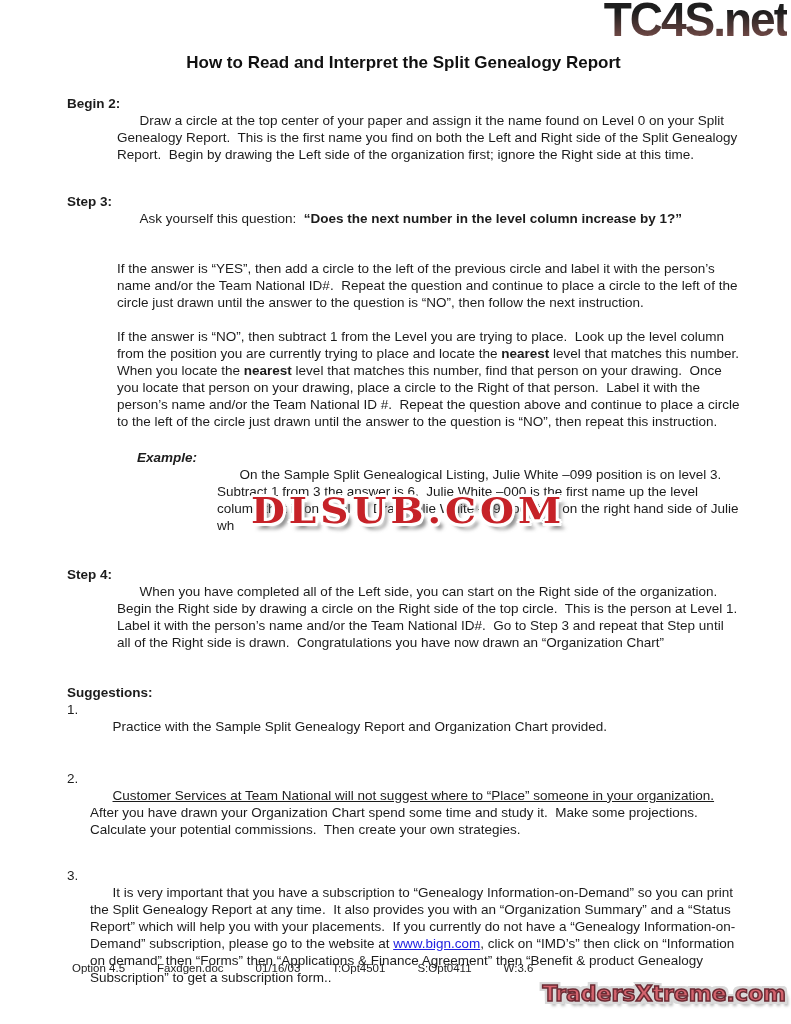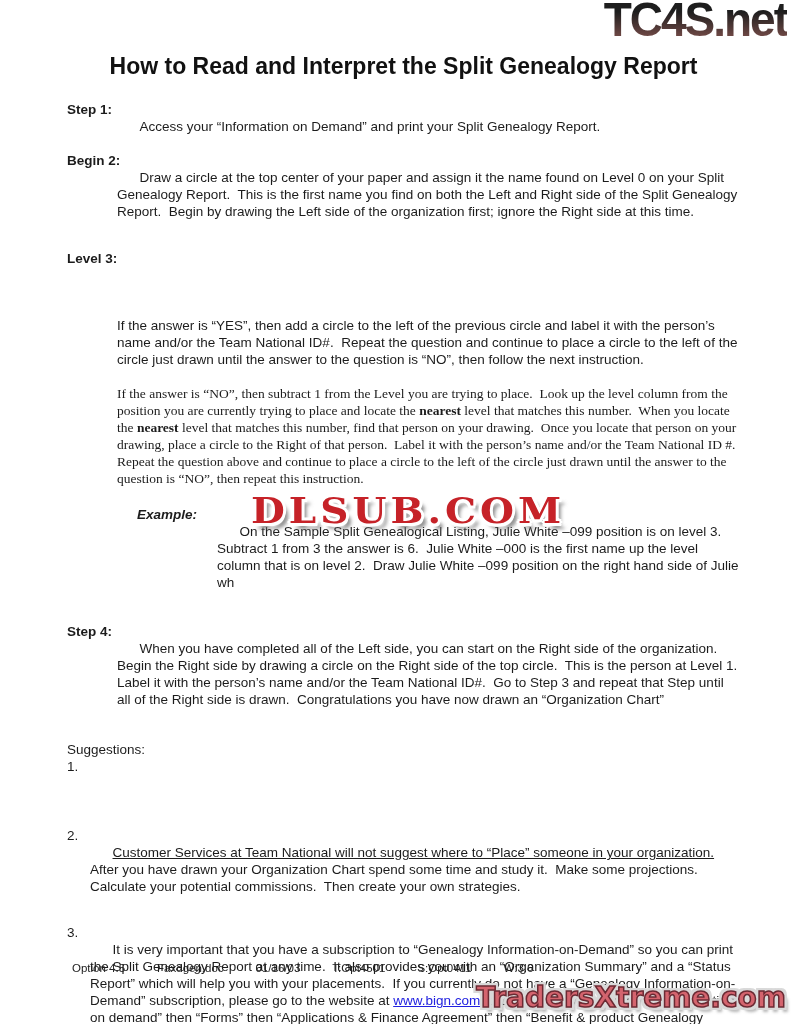--- a/index.html
+++ b/index.html
@@ -33,59 +33,59 @@
   }
   .content {
     position: absolute;
     left: 67px;
     right: 51px;
     top: 54px;
     font-size: 13.5px;
     line-height: 17px;
   }
   h1.title {
-    font-size: 23px;
+    font-size: 17px;
     font-weight: bold;
     text-align: center;
     line-height: 1.1;
     margin-bottom: 22px;
     color: #111;
   }
   .para { white-space: pre-wrap; }
   .step {
     position: relative;
     padding-left: 50px;
   }
   .step .step-label {
     position: absolute;
     left: 0;
     top: 0;
     font-weight: bold;
   }
   .gap13 { margin-bottom: 13px; }
   .gap16 { margin-bottom: 16px; }
   .gap17 { margin-bottom: 17px; }
-  .gap19 { margin-bottom: 19px; font-family: Liberation Serif, serif; }
+  .gap19 { margin-bottom: 19px; }
   .gap15 { margin-bottom: 15px; }
   .gap12 { margin-bottom: 12px; }
   .gap18 { margin-bottom: 18px; }
   .indent-para { margin-left: 50px; }
   .example {
     position: relative;
     padding-left: 150px;
   }
   .example .example-label {
     position: absolute;
     left: 70px;
     top: 0;
     font-weight: bold;
     font-style: italic;
     text-align: center;
   }
-  .suggestions-heading { font-weight: normal; }
+  .suggestions-heading { font-weight: bold; }
   .numitem {
     position: relative;
     padding-left: 23px;
   }
   .numitem .num {
     position: absolute;
     left: 0;
     top: 0;
   }
   .b { font-weight: bold; }
@@ -127,21 +127,21 @@
     gap: 32px;
     white-space: nowrap;
   }
   
   .traders-watermark {
     position: absolute;
     top: 981px;
     right: 5px;
     font-family: "DejaVu Sans", sans-serif;
     font-weight: bold;
-    font-size: 28px;
+    font-size: 22px;
     line-height: 1.2;
     letter-spacing: 0px;
     color: var(--traders-pink, #d4646e);
     -webkit-text-stroke: 1.5px var(--traders-outline, #6b2a33);
     text-shadow:
       -3px -3px 0 #d9d9d9, 3px -3px 0 #d9d9d9,
       -3px 3px 0 #d9d9d9, 3px 3px 0 #d9d9d9,
       0 -3px 0 #d9d9d9, 0 3px 0 #d9d9d9,
       -3px 0 0 #d9d9d9, 3px 0 0 #d9d9d9,
       4px 5px 3px rgba(130,130,130,0.6);
@@ -151,48 +151,45 @@
 <body>
 
 <div class="page">
 
   <div class="tc4s-logo">TC4S.net</div>
 
   <div class="content">
 
     <h1 class="title">How to Read and Interpret the Split Genealogy Report</h1>
 
-    <div class="step para">
-      <span class="step-label">Step 1:</span><span>Access your “Information on Demand” and print your Split Genealogy Report.</span>
-    </div>
 
     <div class="step para gap13">
       <span class="step-label">Begin 2:</span><span>Draw a circle at the top center of your paper and assign it the name found on Level 0 on your Split Genealogy Report.  This is the first name you find on both the Left and Right side of the Split Genealogy Report.  Begin by drawing the Left side of the organization first; ignore the Right side at this time.</span>
     </div>
 
     <div class="step para gap16">
-      <span class="step-label">Level 3:</span>
+      <span class="step-label">Step 3:</span><span><span>Ask yourself this question:  </span><span class="b">“Does the next number in the level column increase by 1?”</span></span>
     </div>
 
     <div class="para indent-para gap17">If the answer is “YES”, then add a circle to the left of the previous circle and label it with the person’s name and/or the Team National ID#.  Repeat the question and continue to place a circle to the left of the circle just drawn until the answer to the question is “NO”, then follow the next instruction.</div>
 
     <div class="para indent-para gap19"><span>If the answer is “NO”, then subtract 1 from the Level you are trying to place.  Look up the level column from the position you are currently trying to place and locate the </span><span class="b">nearest</span><span> level that matches this number.  When you locate the </span><span class="b">nearest</span><span> level that matches this number, find that person on your drawing.  Once you locate that person on your drawing, place a circle to the Right of that person.  Label it with the person’s name and/or the Team National ID #.  Repeat the question above and continue to place a circle to the left of the circle just drawn until the answer to the question is “NO”, then repeat this instruction.</span></div>
 
     <div class="example para gap15">
       <span class="example-label">Example:</span><span>On the Sample Split Genealogical Listing, Julie White –099 position is on level 3.  Subtract 1 from 3 the answer is 6.  Julie White –000 is the first name up the level column that is on level 2.  Draw Julie White –099 position on the right hand side of Julie wh</span>
     </div>
 
     <div class="step para gap16">
       <span class="step-label">Step 4:</span><span>When you have completed all of the Left side, you can start on the Right side of the organization.  Begin the Right side by drawing a circle on the Right side of the top circle.  This is the person at Level 1.  Label it with the person’s name and/or the Team National ID#.  Go to Step 3 and repeat that Step until all of the Right side is drawn.  Congratulations you have now drawn an “Organization Chart”</span>
     </div>
 
     <div class="suggestions-heading">Suggestions:</div>
 
     <div class="numitem para gap18">
-      <span class="num">1.</span>
+      <span class="num">1.</span><span><span>Practice with the Sample Split Genealogy Report and Organization Chart provided.</span></span>
     </div>
 
     <div class="numitem para gap12">
       <span class="num">2.</span><span><span class="u">Customer Services at Team National will not suggest where to “Place” someone in your organization.</span><span>  After you have drawn your Organization Chart spend some time and study it.  Make some projections.  Calculate your potential commissions.  Then create your own strategies.</span></span>
     </div>
 
     <div class="numitem para gap13">
       <span class="num">3.</span><span><span>It is very important that you have a subscription to “Genealogy Information-on-Demand” so you can print the Split Genealogy Report at any time.  It also provides you with an “Organization Summary” and a “Status Report” which will help you with your placements.  If you currently do not have a “Genealogy Information-on-Demand” subscription, please go to the website at </span><span class="link">www.bign.com</span><span>, click on “IMD’s” then click on “Information on demand” then “Forms” then “Applications &amp; Finance Agreement” then “Benefit &amp; product Genealogy Subscription” to get a subscription form..</span></span>
     </div>
 

